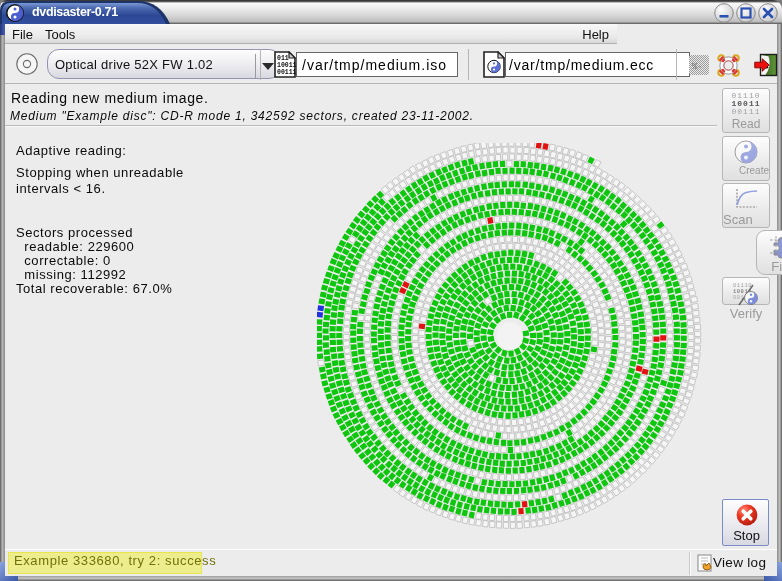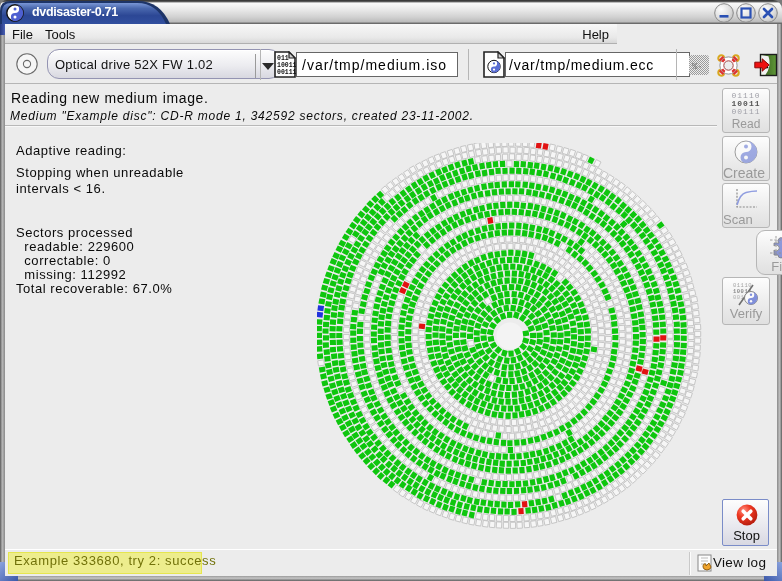--- a/index.html
+++ b/index.html
@@ -189,37 +189,37 @@
     <div class="abs" style="left:0;top:3px;width:46px;text-align:center;font-family:'Liberation Mono',monospace;font-size:8px;line-height:8px;color:#a0a0a8;letter-spacing:1px">01110<br><b style="color:#555">10011</b><br>00111</div>
     <div class="abs" style="left:0;top:28px;width:46px;text-align:center;font-size:12px;color:#9a9a9a">Read</div>
   </div>
 <div class="abs" style="left:722px;top:136px;width:48px;height:45px;border:1px solid #b6b6b6;border-radius:3px;background:linear-gradient(180deg,#fdfdfd,#ececec 55%,#e0e0e0);">
     <svg class="abs" style="left:11px;top:3px" width="24" height="24" viewBox="0 0 24 24" opacity="0.55">
 <circle cx="12" cy="12" r="11" fill="#fff" stroke="#555" stroke-width="1"></circle>
 <path d="M12 1 A11 11 0 0 1 12 23 A5.5 5.5 0 0 1 12 12 A5.5 5.5 0 0 0 12 1 Z" fill="#5b6fd4"></path>
 <circle cx="12" cy="6.5" r="2" fill="#5b6fd4"></circle>
       <circle cx="12" cy="17.5" r="2" fill="#fff"></circle>
 </svg>
-    <div class="abs" style="left:0;top:28px;width:46px;text-align:left;font-size:14px;color:#9a9a9a">Create</div>
+    <div class="abs" style="left:0;top:28px;width:46px;text-align:right;font-size:10px;color:#9a9a9a">Create</div>
   </div>
 <div class="abs" style="left:722px;top:183px;width:48px;height:45px;border:1px solid #b6b6b6;border-radius:3px;background:linear-gradient(180deg,#fdfdfd,#ececec 55%,#e0e0e0);">
     <svg class="abs" style="left:11px;top:4px" width="24" height="22" viewBox="0 0 24 22" opacity="0.65">
 <path d="M3 1 L3 19 L23 19" fill="none" stroke="#555" stroke-width="1.2" stroke-dasharray="2 1.4"></path>
 <path d="M3 17 Q6 6 12 4.5 T23 3" fill="none" stroke="#5b6fd4" stroke-width="1.6"></path>
 </svg>
     <div class="abs" style="left:0;top:28px;width:46px;text-align:left;font-size:13px;color:#9a9a9a">Scan</div>
   </div>
 <div class="abs" style="left:722px;top:230px;width:48px;height:45px;border:1px solid #b6b6b6;border-radius:9px;background:linear-gradient(180deg,#fdfdfd,#ececec 55%,#e0e0e0);margin-left:34px;">
     <svg class="abs" style="left:11px;top:3px" width="26" height="26" viewBox="0 0 26 26" opacity="0.6">
 <path d="M6 9 L11 9 A3 3 0 1 1 15 9 L20 9 L20 13 A3 3 0 1 0 20 17 L20 21 L16 21 A3 3 0 1 1 10 21 L6 21 L6 16 A3 3 0 1 0 6 12 Z" fill="#4a5cc8" stroke="#333" stroke-width="0.8"></path>
 <path d="M2 6 L24 6 M2 19 L24 19 M8 2 L8 24 M18 2 L18 24" stroke="#555" stroke-width="0.9" stroke-dasharray="2.5 1.8"></path>
 </svg>
     <div class="abs" style="left:0;top:28px;width:46px;text-align:center;font-size:13px;color:#9a9a9a">Fix</div>
   </div>
-<div class="abs" style="left:722px;top:277px;width:48px;height:48px;border:1px solid #b6b6b6;border-radius:3px;background:linear-gradient(180deg,#fdfdfd,#ececec 55%,#e0e0e0);padding-left:14px;">
+<div class="abs" style="left:722px;top:277px;width:48px;height:28px;border:1px solid #b6b6b6;border-radius:3px;background:linear-gradient(180deg,#fdfdfd,#ececec 55%,#e0e0e0);padding-left:14px;">
     <svg class="abs" style="left:9px;top:3px" width="28" height="25" viewBox="0 0 28 25" opacity="0.75">
 <text x="1" y="6" font-family="Liberation Mono,monospace" font-size="5.5" fill="#888" letter-spacing="0.5">01110</text>
 <text x="1" y="12" font-family="Liberation Mono,monospace" font-size="5.5" font-weight="bold" fill="#666" letter-spacing="0.5">10011</text>
 <text x="1" y="18" font-family="Liberation Mono,monospace" font-size="5.5" fill="#999" letter-spacing="0.5">00111</text>
 <path d="M7 24 L21 4" stroke="#444" stroke-width="1.6"></path>
 <g transform="translate(19,17)">
         <circle r="6.5" fill="#fff" stroke="#555" stroke-width="0.9"></circle>
 <path d="M0 -6.5 A6.5 6.5 0 0 1 0 6.5 A3.25 3.25 0 0 1 0 0 A3.25 3.25 0 0 0 0 -6.5 Z" fill="#5b6fd4"></path>
 <circle cy="-3.2" r="1.2" fill="#5b6fd4"></circle>
         <circle cy="3.2" r="1.2" fill="#fff"></circle>

